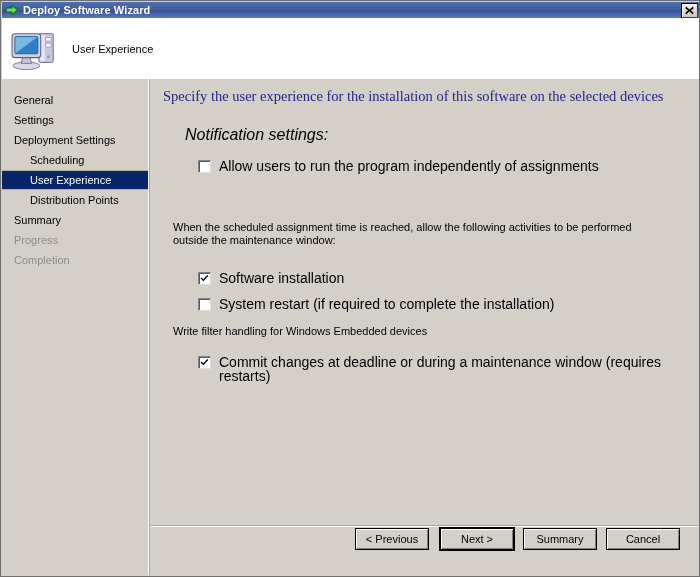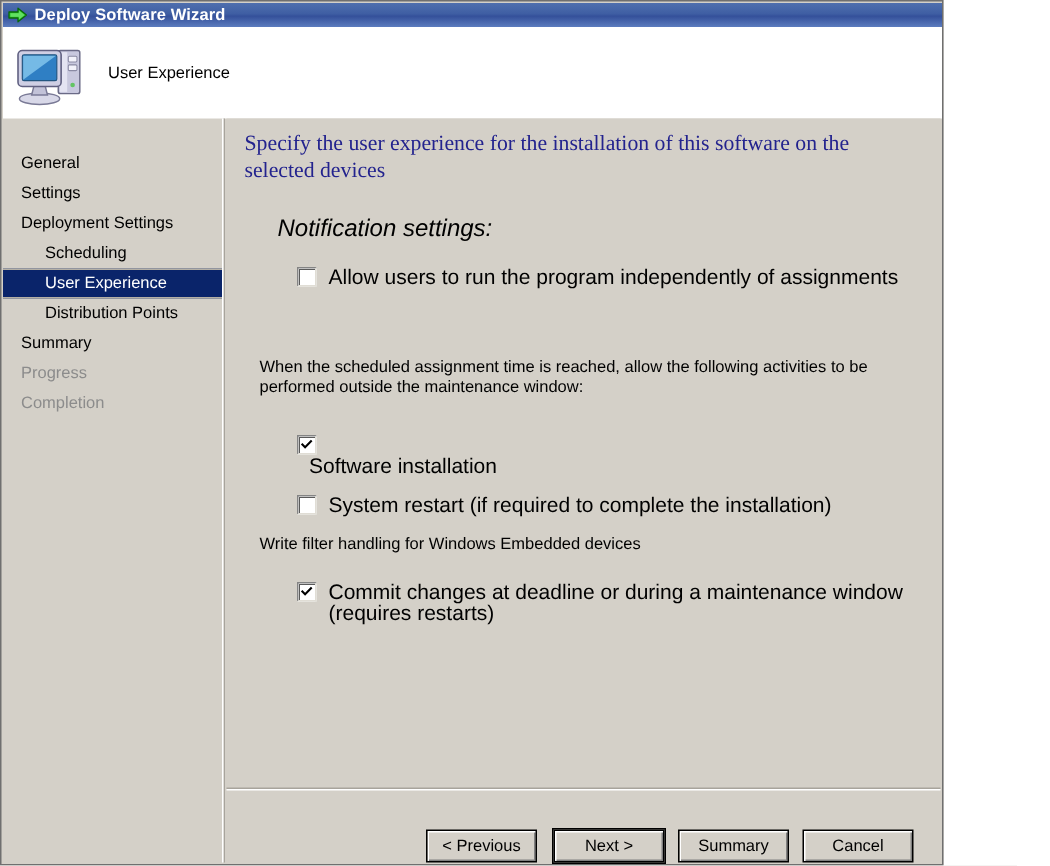--- a/index.html
+++ b/index.html
@@ -8,21 +8,21 @@
     background: #ffffff;
   }
   body {
     font-family: "Liberation Sans", sans-serif;
     font-size: 11px;
     color: #000000;
   }
 
   #window {
     position: relative;
-    width: 629px;
+    width: 700px;
     height: 577px;
     box-sizing: border-box;
     background: #d4d0c8;
     border: 1px solid #6f6f6f;
     overflow: hidden;
   }
 
   
   #titlebar {
     position: absolute;
@@ -87,21 +87,21 @@
     margin-left: 12px;
     font-size: 11px;
     color: #000000;
     font-family: "Liberation Sans", sans-serif;
   }
 
   
   #sidebar {
     position: absolute;
     left: 1px;
-    top: 88px;
+    top: 79px;
     width: 146px;
     bottom: 1px;
     background: #d4d0c8;
     padding-top: 10px;
     box-sizing: border-box;
   }
   .nav-item {
     height: 20px;
     line-height: 20px;
     font-size: 11px;
@@ -213,21 +213,21 @@
     box-sizing: border-box;
   }
   #footer {
     position: absolute;
     left: 150px;
     right: 1px;
     top: 527px;
     bottom: 1px;
     background: #d4d0c8;
     display: flex;
-    align-items: flex-end;
+    align-items: flex-start;
     justify-content: flex-end;
     padding-right: 18px;
     box-sizing: border-box;
   }
   .wbtn {
     width: 74px;
     height: 22px;
     margin-left: 9px;
     font-size: 11px;
     font-family: "Liberation Sans", sans-serif;
@@ -306,21 +306,21 @@
 
       <div class="section-label">Notification settings:</div>
 
       <div class="cbrow" style="margin-top:15px;">
         <span class="cbox"></span>
         <span class="cblabel">Allow users to run the program independently of assignments</span>
       </div>
 
       <div class="para" style="margin-top:48px;">When the scheduled assignment time is reached, allow the following activities to be performed outside the maintenance window:</div>
 
-      <div class="cbrow" style="margin-top:24px;flex-direction:column;">
+      <div class="cbrow" style="margin-top:24px;">
         <span class="cbox">
           <svg width="9" height="9" viewBox="0 0 9 9">
             <path d="M0.6 4.4 L1.6 3.4 L3.4 5.2 L7.3 1.1 L8.3 2.1 L3.4 7.2 Z" fill="#000000"></path>
           </svg>
         </span>
         <span class="cblabel">Software installation</span>
       </div>
 
       <div class="cbrow" style="margin-top:12px;">
         <span class="cbox"></span>

